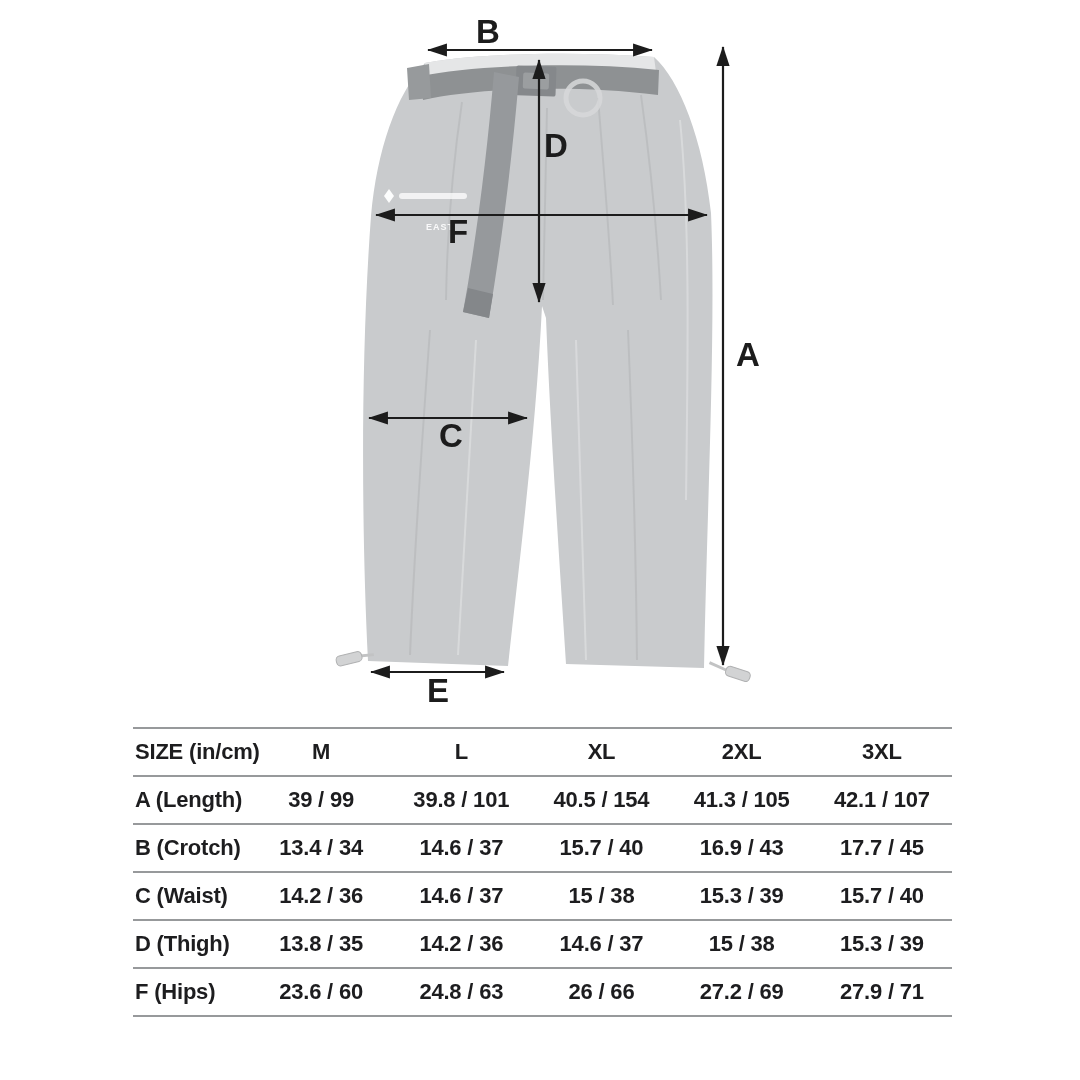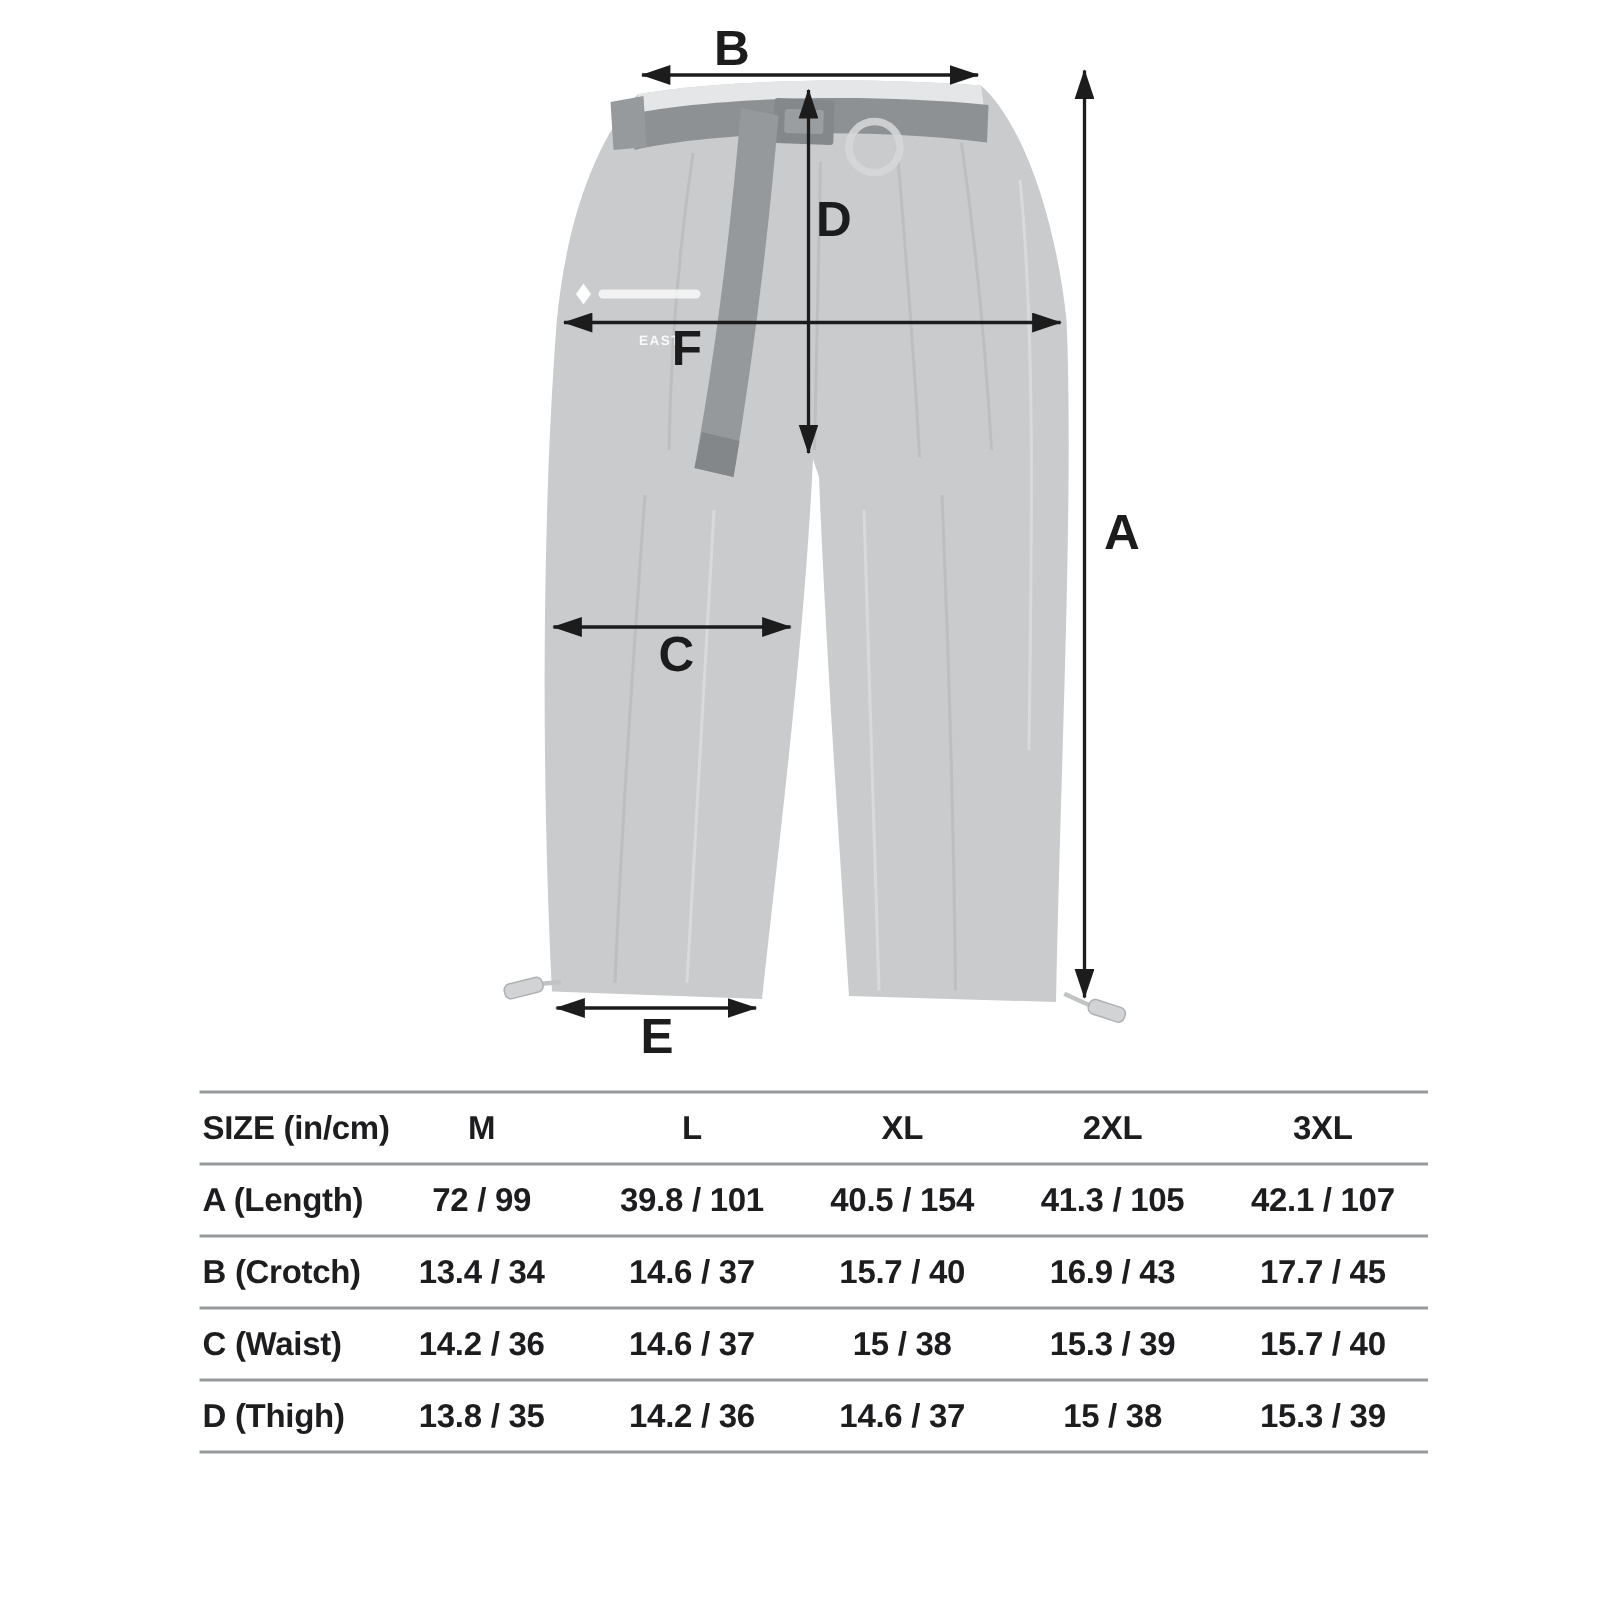--- a/index.html
+++ b/index.html
@@ -120,21 +120,21 @@
       <div class="t-cell lab">SIZE (in/cm)</div>
       <div class="t-cell">M</div>
       <div class="t-cell">L</div>
       <div class="t-cell">XL</div>
       <div class="t-cell">2XL</div>
       <div class="t-cell">3XL</div>
     </div>
 
     <div class="t-row">
       <div class="t-cell lab">A (Length)</div>
-      <div class="t-cell">72 / 99</div>
+      <div class="t-cell">39 / 99</div>
       <div class="t-cell">39.8 / 101</div>
       <div class="t-cell">40.5 / 154</div>
       <div class="t-cell">41.3 / 105</div>
       <div class="t-cell">42.1 / 107</div>
     </div>
 
     <div class="t-row">
       <div class="t-cell lab">B (Crotch)</div>
       <div class="t-cell">13.4 / 34</div>
       <div class="t-cell">14.6 / 37</div>
@@ -155,15 +155,23 @@
     <div class="t-row">
       <div class="t-cell lab">D (Thigh)</div>
       <div class="t-cell">13.8 / 35</div>
       <div class="t-cell">14.2 / 36</div>
       <div class="t-cell">14.6 / 37</div>
       <div class="t-cell">15 / 38</div>
       <div class="t-cell">15.3 / 39</div>
     </div>
 
 
+    <div class="t-row">
+      <div class="t-cell lab">F (Hips)</div>
+      <div class="t-cell">23.6 / 60</div>
+      <div class="t-cell">24.8 / 63</div>
+      <div class="t-cell">26 / 66</div>
+      <div class="t-cell">27.2 / 69</div>
+      <div class="t-cell">27.9 / 71</div>
+    </div>
   </div>
 
 </div>
 
 </body></html>

